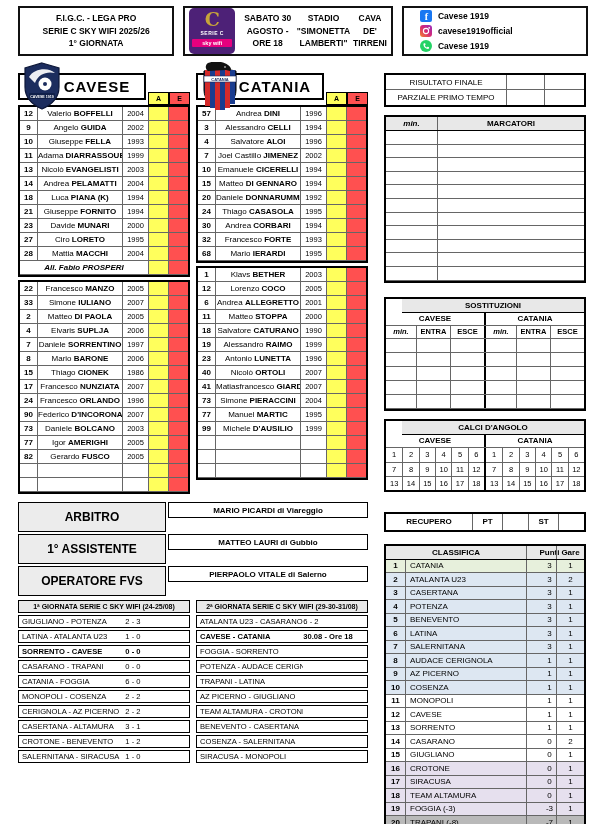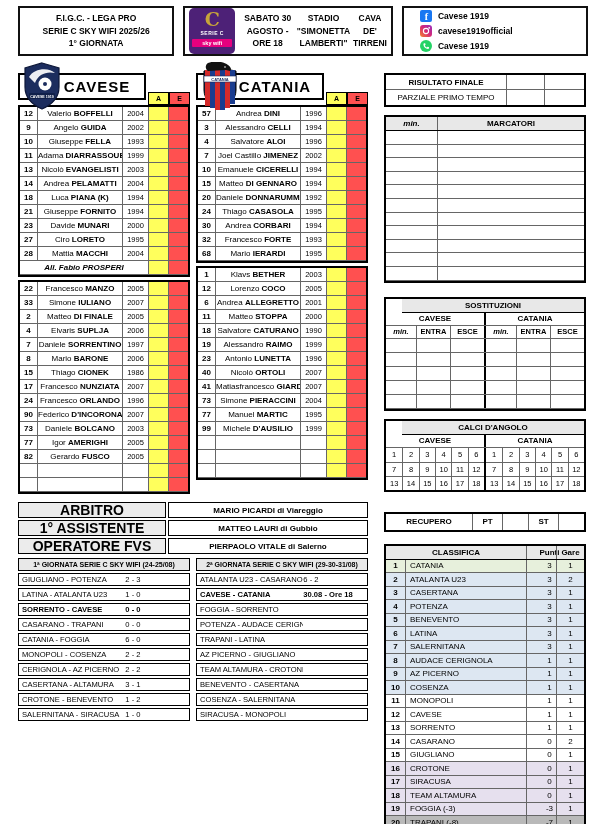--- a/index.html
+++ b/index.html
@@ -48,21 +48,21 @@
   .c-year{width:26px;border-left:1px solid #666;display:flex;align-items:center;justify-content:center;font-size:7.5px;}
   .c-yel{width:20px;border-left:1px solid #666;background:#ffff5c;}
   .c-red{width:20px;border-left:1px solid #666;background:#ff5050;}
   .c-left{flex:1;display:flex;align-items:center;justify-content:center;font-weight:bold;font-style:italic;}
   .bench{margin-top:3px;}
   
   .result-box{margin-top:8px;}
   .r-row{display:flex;height:15px;border-bottom:1px solid #666;font-size:8px;align-items:stretch;}
   .r-row:last-child{border-bottom:none;}
   .r-label{flex:1;display:flex;align-items:center;justify-content:center;}
-  .r-row.b .r-label{font-weight:bold;}
+  .r-row.b .r-label{font-weight:normal;}
   .r-c1{width:38px;border-left:1px solid #666;}
   .r-c2{width:40px;border-left:1px solid #666;}
   .marc-box{margin-top:8px;}
   .m-head{display:flex;height:14px;background:#e8e8e8;border-bottom:1px solid #000;font-size:8px;font-weight:bold;}
   .m-min{width:52px;border-right:1px solid #666;display:flex;align-items:center;justify-content:center;}
   .m-min.i{font-style:italic;}
   .m-rest{flex:1;display:flex;align-items:center;justify-content:center;}
   .m-row{display:flex;height:13.6px;border-bottom:1px solid #666;}
   .sost-box{margin-top:14px;}
   .sec-title{height:14px;background:#e8e8e8;border-bottom:1px solid #000;display:flex;align-items:center;
@@ -102,22 +102,22 @@
   .cl-pos{width:20px;border-right:1px solid #666;display:flex;align-items:center;justify-content:center;font-weight:bold;}
   .cl-team{flex:1;display:flex;align-items:center;padding-left:4px;}
   .promo{background:#e7f0dc;}
   .playoff{background:#dde7f2;}
   .mid{background:#ffffff;}
   .playout{background:#e6e0ee;}
   .releg{background:#b9b9b9;}
   
   .officials{margin-top:8px;}
   .off-row{display:flex;gap:2px;margin-bottom:2px;}
-  .off-label{width:148px;height:16px;border:1.5px solid #000;background:#ececec;display:flex;align-items:center;
-             justify-content:center;font-size:14px;font-weight:bold;}
+  .off-label{width:148px;height:30px;border:1.5px solid #000;background:#ececec;display:flex;align-items:center;
+             justify-content:center;font-size:12px;font-weight:bold;}
   .off-val{flex:1;height:16px;border:1.5px solid #000;display:flex;align-items:center;justify-content:center;
            font-size:8px;font-weight:bold;}
   .fixtures{display:flex;gap:6px;margin-top:4px;}
   .fx-col{flex:1;}
   .fx-title{border:1.5px solid #000;background:#e8e8e8;font-size:7px;font-weight:bold;height:13px;
             display:flex;align-items:center;justify-content:center;margin-bottom:2px;white-space:nowrap;overflow:hidden;}
   .fx-row{border:1px solid #000;height:13px;display:flex;align-items:center;font-size:7.6px;margin-bottom:2px;
           padding:0 3px;white-space:nowrap;overflow:hidden;}
   .fx-match{width:63%;overflow:hidden;}
   .fx-score{flex:1;}
@@ -311,21 +311,21 @@
                 <div class="prow">
                   <span class="c-num">33</span>
                   <span class="c-name"><span>Simone</span> <span class="sn">IULIANO</span></span>
                   <span class="c-year">2007</span>
                   <span class="c-yel"></span>
                   <span class="c-red"></span>
                 </div>
 
                 <div class="prow">
                   <span class="c-num">2</span>
-                  <span class="c-name"><span>Matteo</span> <span class="sn">DI FINALE</span></span>
+                  <span class="c-name"><span>Matteo</span> <span class="sn">DI PAOLA</span></span>
                   <span class="c-year">2005</span>
                   <span class="c-yel"></span>
                   <span class="c-red"></span>
                 </div>
 
                 <div class="prow">
                   <span class="c-num">4</span>
                   <span class="c-name"><span>Elvaris</span> <span class="sn">SUPLJA</span></span>
                   <span class="c-year">2006</span>
                   <span class="c-yel"></span>

